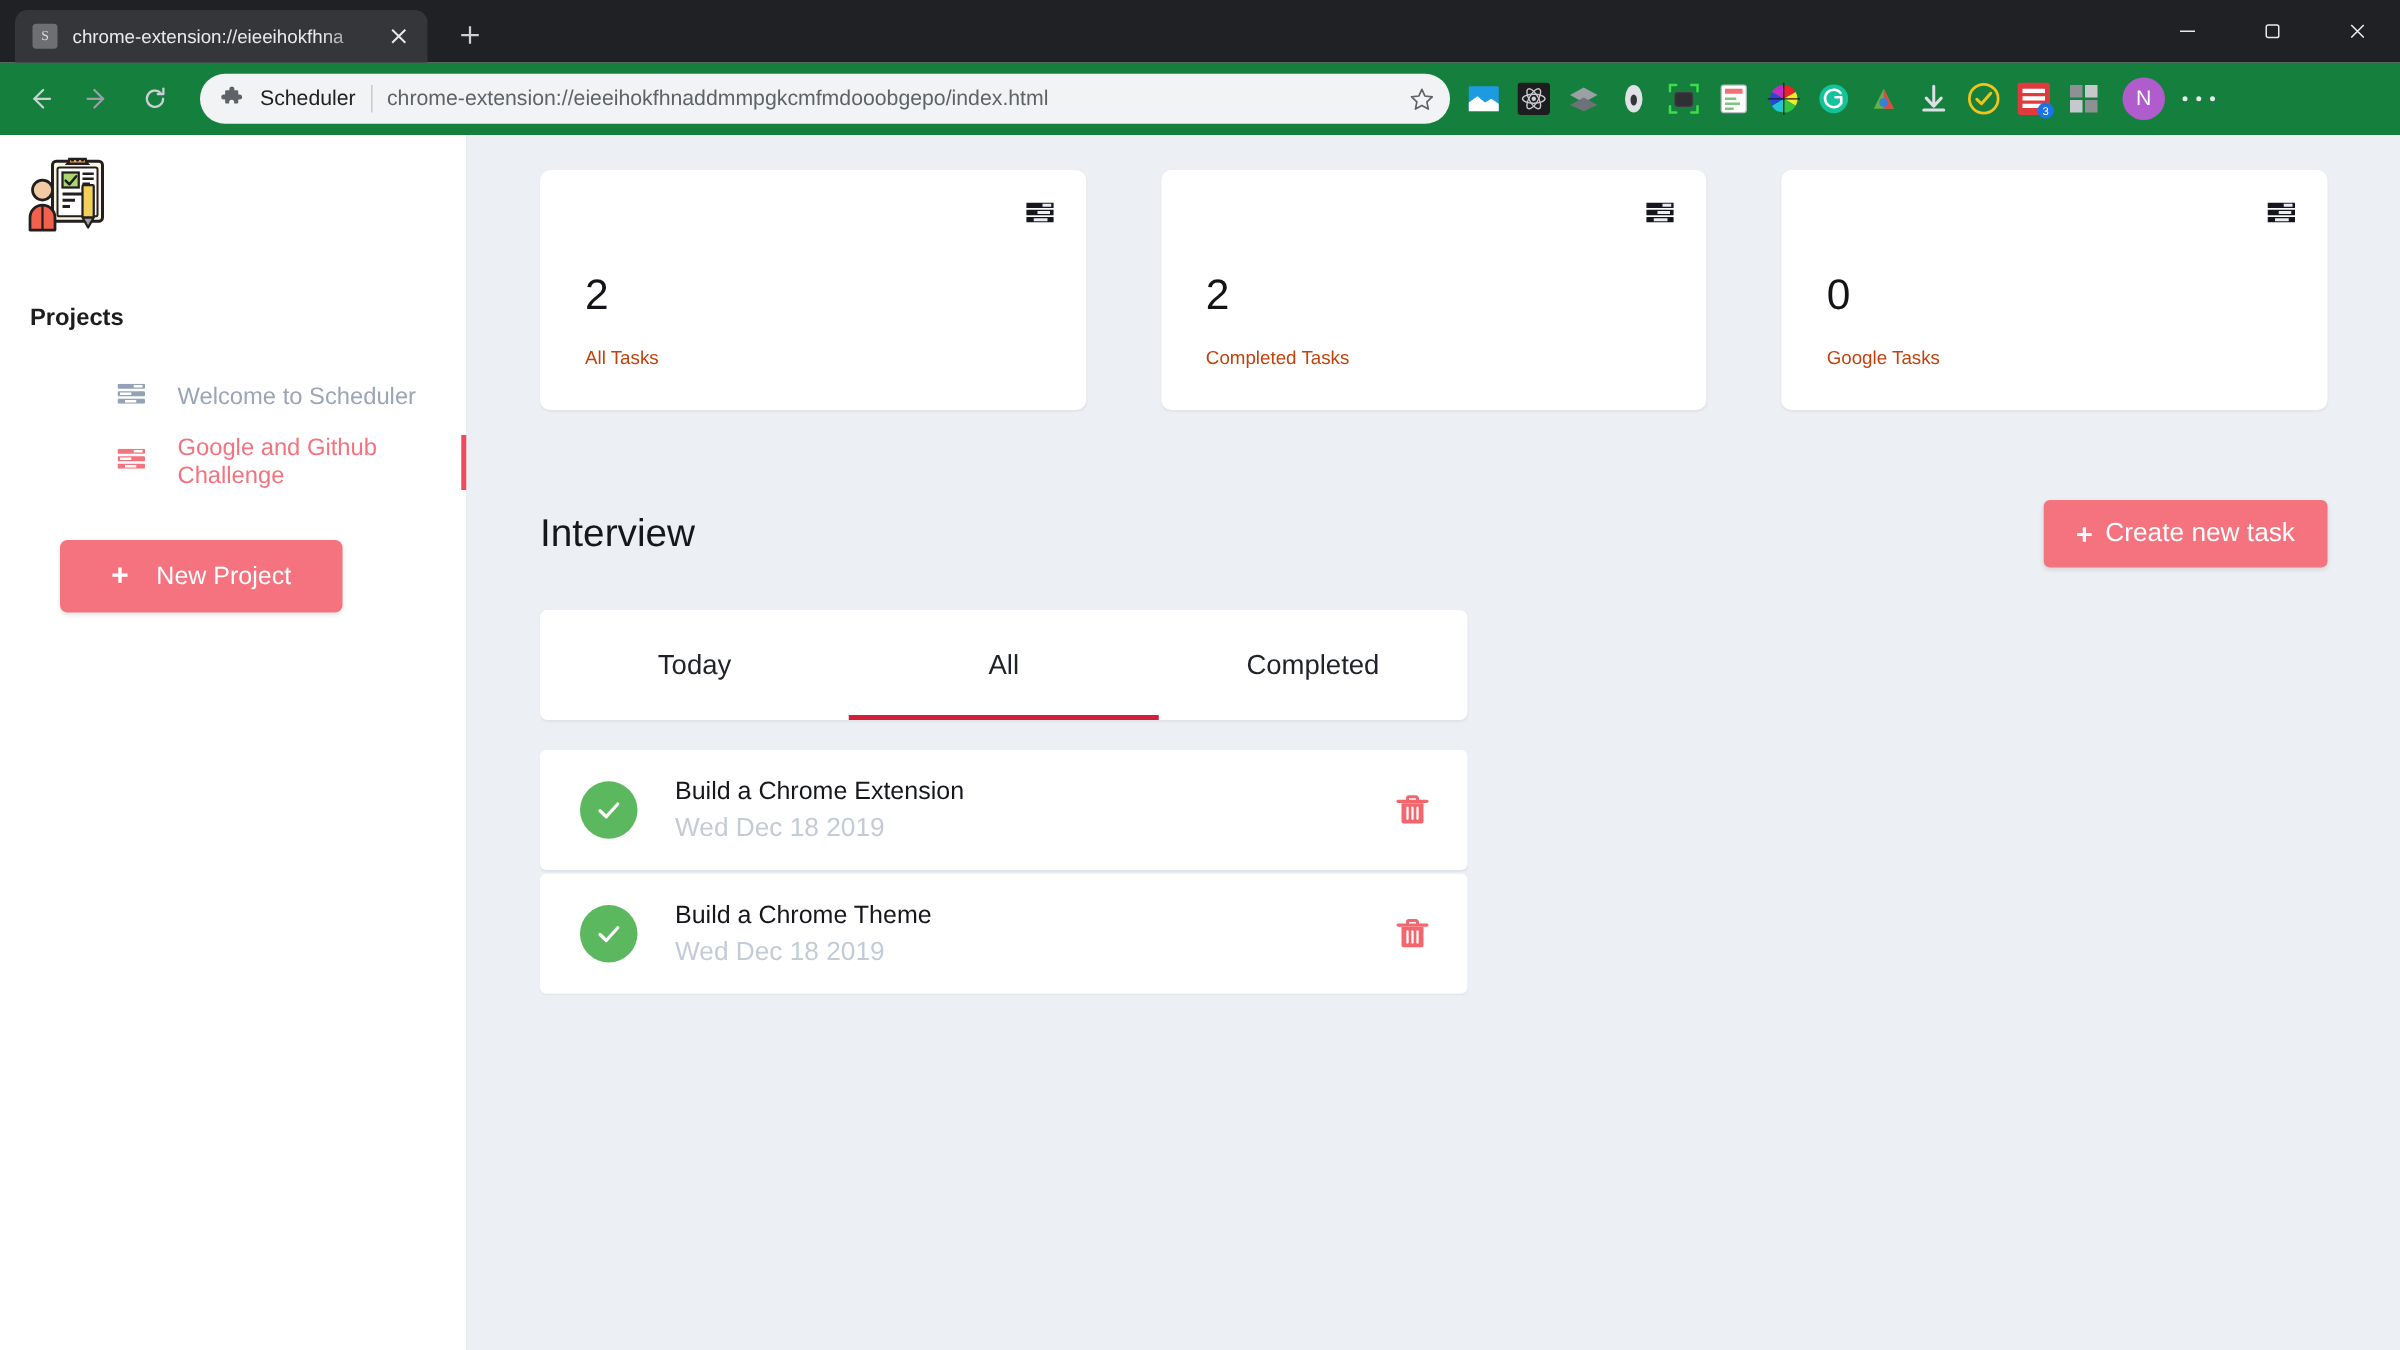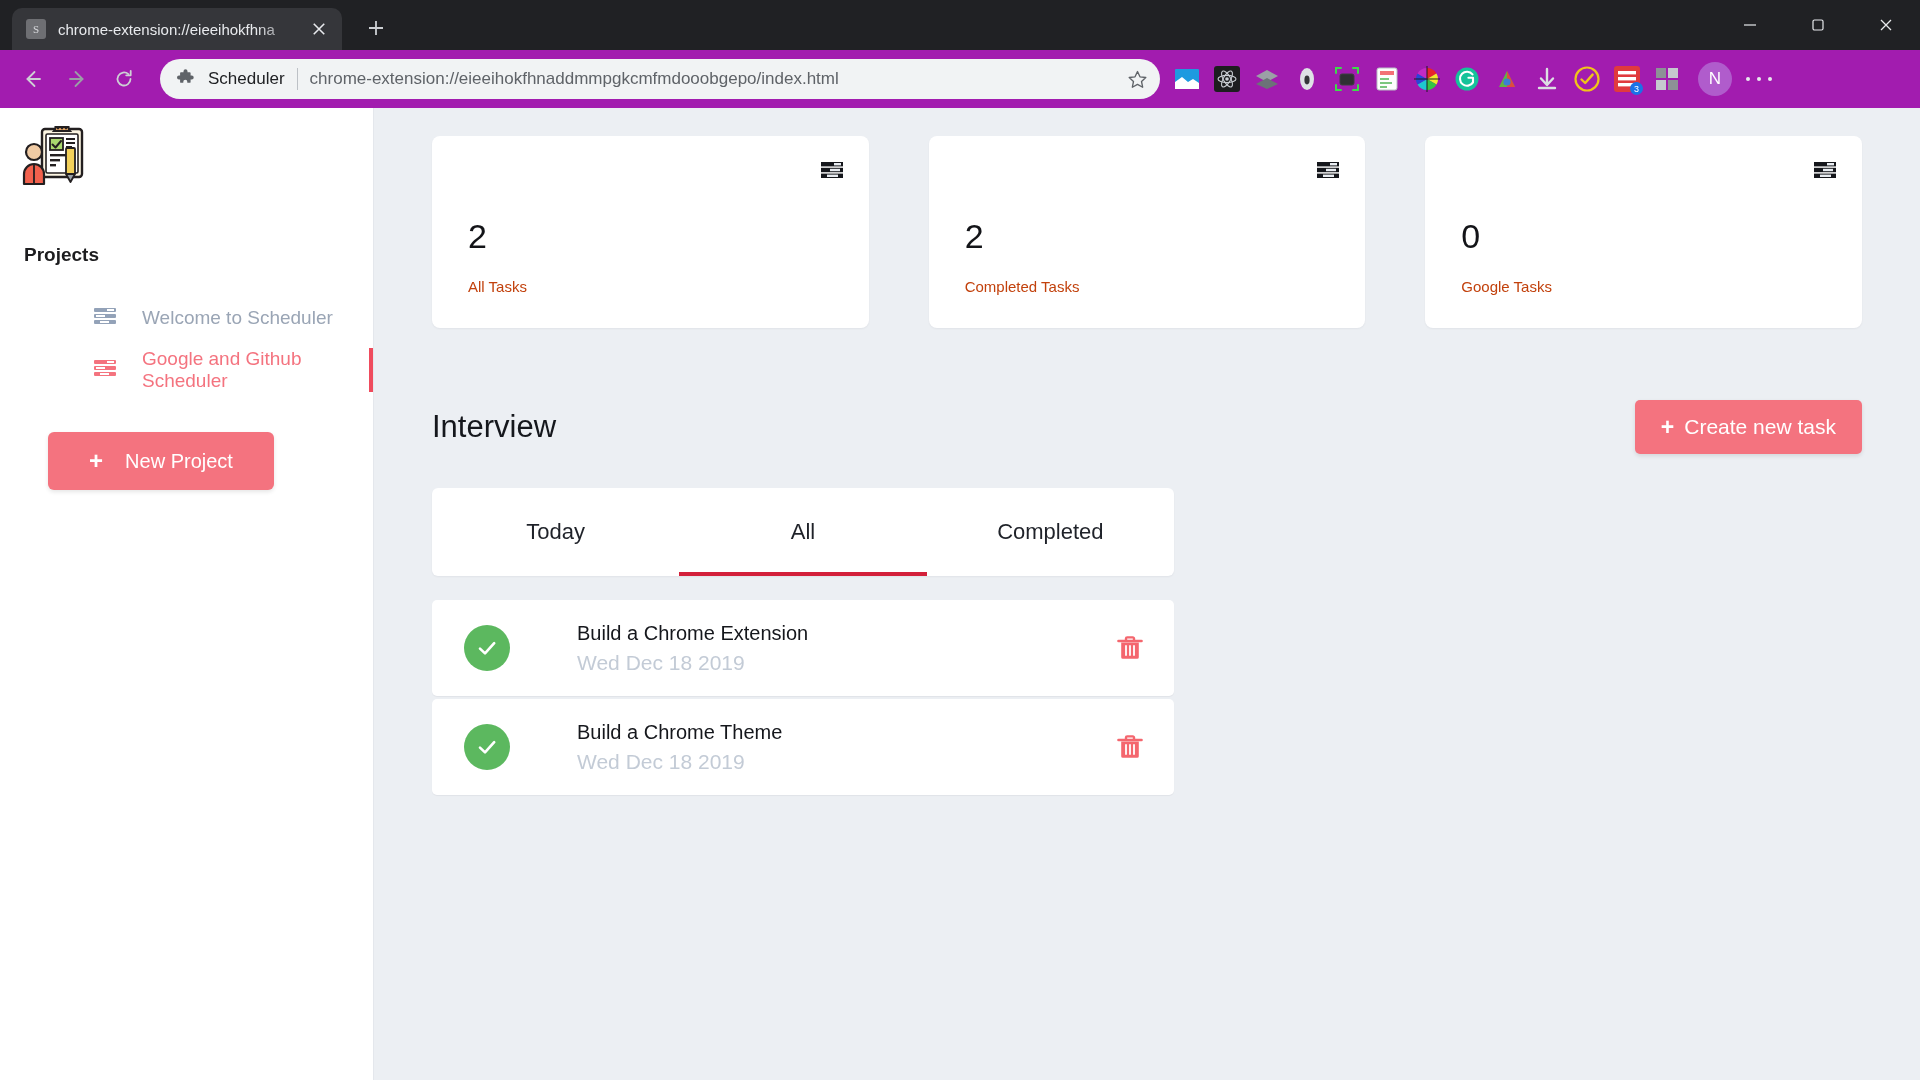--- a/index.html
+++ b/index.html
@@ -49,21 +49,21 @@
 
   .winctrls {
     position: absolute; right: 0; top: 0; height: 50px; display: flex;
   }
   .winbtn {
     width: 68px; height: 50px; display: flex; align-items: center; justify-content: center;
   }
   .winbtn svg { width: 14px; height: 14px; }
 
   .toolbar {
-    height: 58px; background: #a21caf;
+    height: 58px; background: #15803d;
     display: flex; align-items: center; padding: 0 12px;
   }
   .navbtn {
     width: 40px; height: 40px; margin-right: 6px;
     display: flex; align-items: center; justify-content: center;
     border-radius: 50%;
   }
   .navbtn svg { width: 22px; height: 22px; }
   .navbtn.reload svg { width: 20px; height: 20px; }
 
@@ -177,21 +177,21 @@
   }
   .tabitem.active::after {
     content: ""; position: absolute; left: 0; right: 0; bottom: 0;
     height: 4px; background: #d3203a;
   }
 
   .task-list { margin-top: 24px; }
   .task-row {
     background: #ffffff; border-radius: 5px; height: 96px;
     display: flex; align-items: center; padding: 0 24px 0 32px;
-    margin-bottom: 3px; box-shadow: 0 1px 1px rgba(16,24,40,.05); gap: 37px;
+    margin-bottom: 3px; box-shadow: 0 1px 1px rgba(16,24,40,.05);
   }
   .check {
     width: 46px; height: 46px; border-radius: 50%; background: #5cb85f;
     flex: 0 0 46px; display: flex; align-items: center; justify-content: center;
   }
   .check svg { width: 24px; height: 24px; }
   .task-text { flex: 1 1 auto; margin-left: 30px; }
   .task-name { font-size: 20px; color: #15171c; }
   .task-date { font-size: 21px; color: #c3cbd6; margin-top: 6px; }
   .trash { width: 40px; height: 40px; flex: 0 0 40px; display: flex; align-items: center; justify-content: center; }
@@ -432,21 +432,21 @@
           <span class="pico">
             <svg width="22" height="16" viewBox="0 0 22 16">
               <rect x="0" y="0" width="22" height="4" rx="1" fill="#f4737f"></rect>
                 <rect x="13" y="1" width="7" height="2" fill="#ffffff"></rect>
               <rect x="0" y="6" width="22" height="4" rx="1" fill="#f4737f"></rect>
                 <rect x="2" y="7" width="9" height="2" fill="#ffffff"></rect>
               <rect x="0" y="12" width="22" height="4" rx="1" fill="#f4737f"></rect>
                 <rect x="6" y="13" width="9" height="2" fill="#ffffff"></rect>
             </svg>
           </span>
-          <span>Google and Github Scheduler</span>
+          <span>Google and Github Challenge</span>
         </div>
       </div>
 
       <button class="newproj">
         <span class="plus">+</span>
         <span>New Project</span>
       </button>
     </div>
 
     <div class="content">

